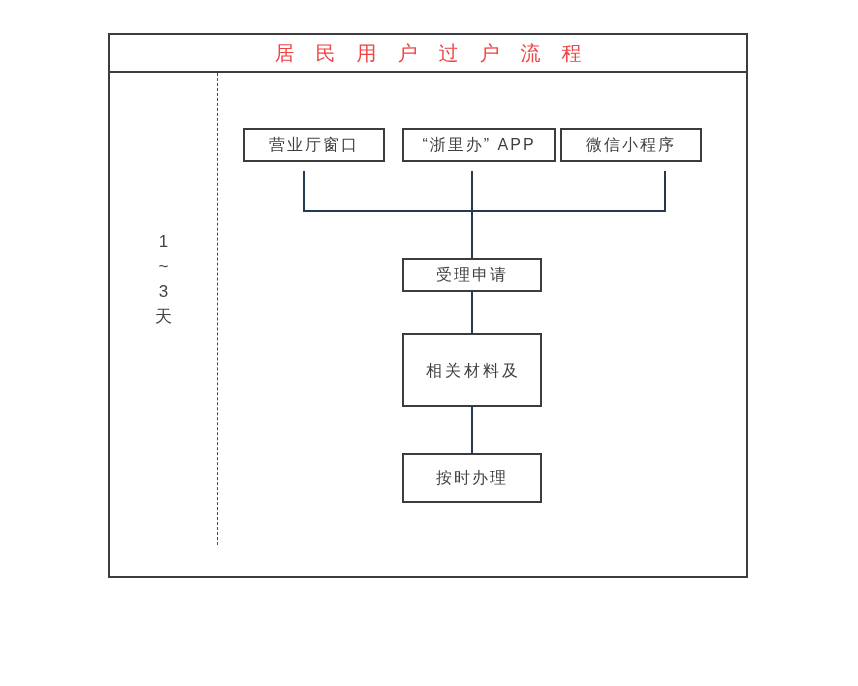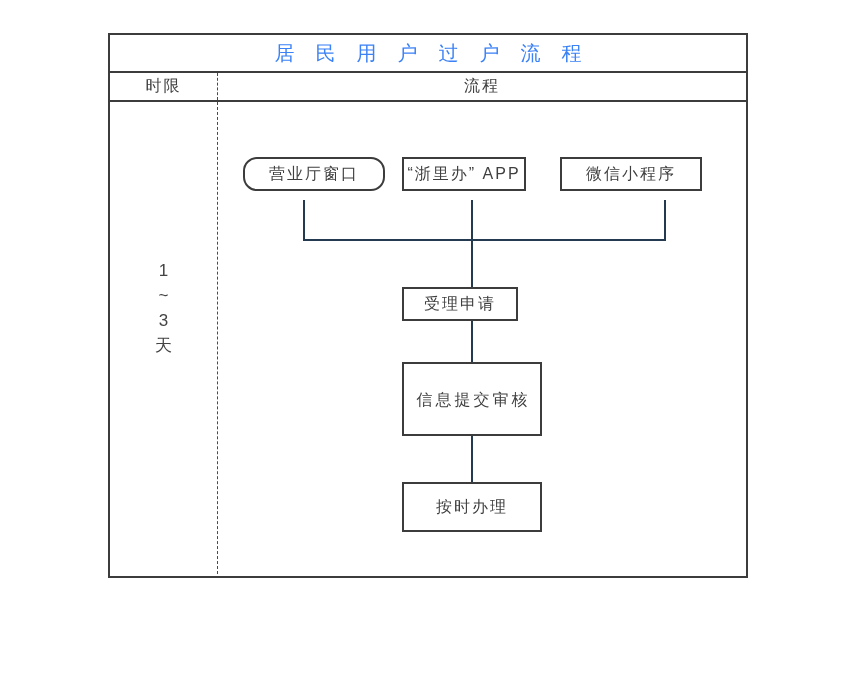--- a/index.html
+++ b/index.html
@@ -31,21 +31,21 @@
     border-bottom: 2px solid #3c3c3c;
     display: flex;
     align-items: center;
     justify-content: center;
   }
   .title-text {
     font-size: 20px;
     letter-spacing: 21px;
     padding-left: 21px; 
     white-space: nowrap;
-    color: #3b82f6;
+    color: #ef4444;
   }
 
   
   .header-row {
     height: 29px;
     border-bottom: 2px solid #3c3c3c;
     display: flex;
   }
   .header-left {
     width: 108px;
@@ -100,24 +100,24 @@
     display: flex;
     flex-direction: column;
     align-items: center;
     justify-content: center;
     font-size: 16px;
     color: #3f3f3f;
     letter-spacing: 2px;
     white-space: nowrap;
     z-index: 2;
   }
-  .node-channel-1 { left: 25px;  top: 55px; width: 142px; height: 34px; border-radius: 14px; }
-  .node-channel-2 { left: 184px; top: 55px; width: 124px; height: 34px; }
+  .node-channel-1 { left: 25px;  top: 55px; width: 142px; height: 34px; }
+  .node-channel-2 { left: 184px; top: 55px; width: 154px; height: 34px; }
   .node-channel-3 { left: 342px; top: 55px; width: 142px; height: 34px; align-items: center; }
-  .node-accept    { left: 184px; top: 185px; width: 116px; height: 34px; }
+  .node-accept    { left: 184px; top: 185px; width: 140px; height: 34px; }
   .node-review    { left: 184px; top: 260px; width: 140px; height: 74px; }
   .node-complete  { left: 184px; top: 380px; width: 140px; height: 50px; }
   .review-line1 { letter-spacing: 6px; line-height: 29px; padding-left: 6px; }
   .review-line2 { letter-spacing: 3px; line-height: 29px; padding-left: 3px; }
 
   
   .vline {
     position: absolute;
     width: 2px;
     background: #243a50;
@@ -140,28 +140,20 @@
 </head>
 <body>
 
 <div class="canvas">
   <div class="outer">
 
     <div class="title-row">
       <span class="title-text">居民用户过户流程</span>
     </div>
 
-    <div class="header-row">
-      <div class="header-left">
-        <span>时限</span>
-      </div>
-      <div class="header-right">
-        <span>流程</span>
-      </div>
-    </div>
 
     <div class="body-row">
 
       <div class="body-left">
         <div class="duration">
           <div>1</div>
           <div>~</div>
           <div>3</div>
           <div>天</div>
         </div>
@@ -185,21 +177,21 @@
         <div class="hline bus"></div>
         <div class="vline drop-1"></div>
         <div class="vline seg-2"></div>
         <div class="vline seg-3"></div>
 
         <div class="node node-accept">
           <span>受理申请</span>
         </div>
 
         <div class="node node-review">
-          <span class="review-line2">信息提交审核</span>
+          <span class="review-line2">相关材料及</span>
         </div>
 
         <div class="node node-complete">
           <span>按时办理</span>
         </div>
 
       </div>
     </div>
 
   </div>

